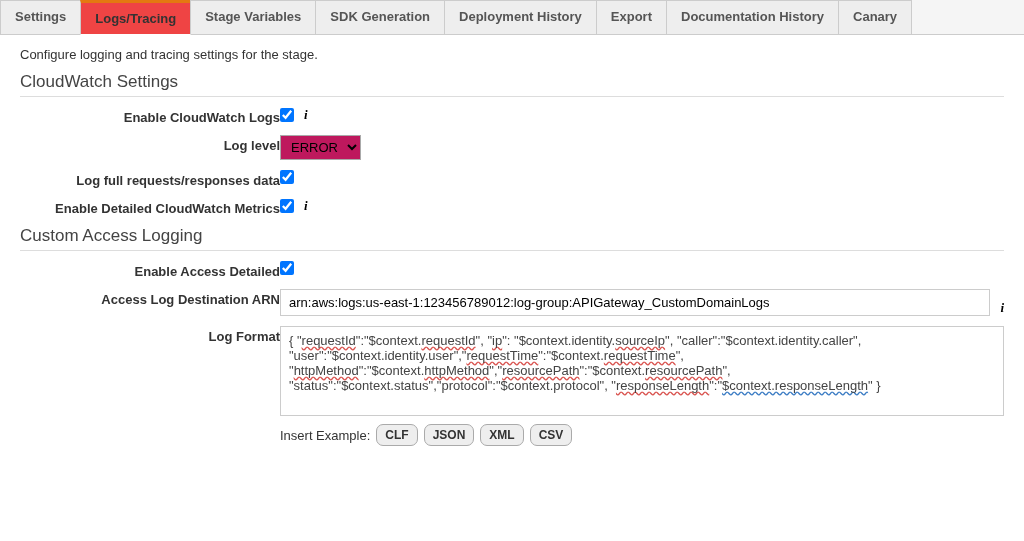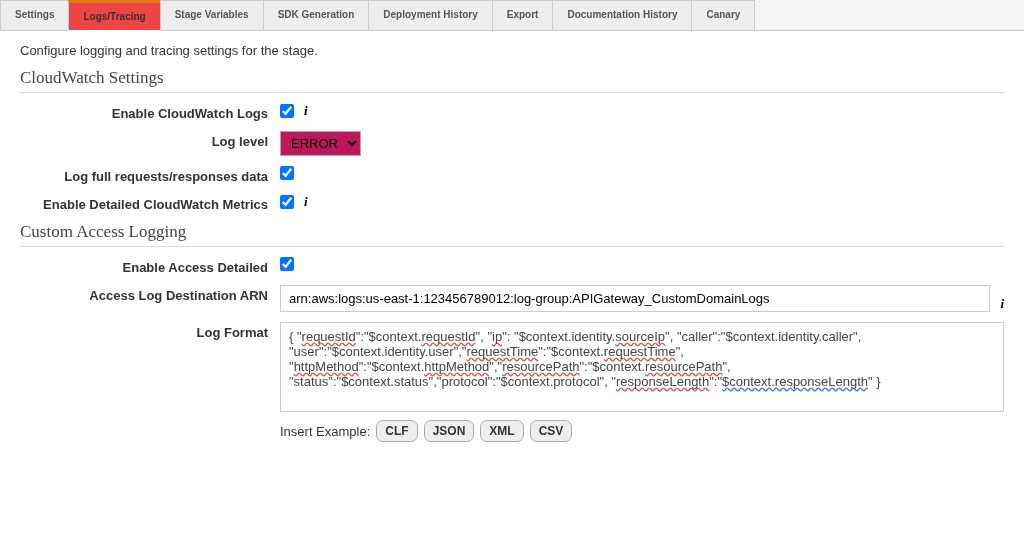--- a/index.html
+++ b/index.html
@@ -15,21 +15,21 @@
       border-bottom: 1px solid #ccc;
       background: #f5f5f5;
     }
     .tab {
       padding: 8px 14px;
       border: 1px solid #ccc;
       border-bottom: none;
       background: #eee;
       color: #555;
       font-weight: bold;
-      font-size: 10px;
+      font-size: 13px;
       cursor: pointer;
       margin-right: -1px;
     }
     .tab.active {
       background: #ef4444;
       border-top: 3px solid #e47911;
       border-bottom: 1px solid #fff;
       margin-bottom: -1px;
       color: #333;
     }
@@ -40,32 +40,30 @@
       margin-bottom: 10px;
       color: #333;
     }
     .section-title {
       font-size: 17px;
       font-weight: normal;
       color: #444;
       margin: 6px 0 10px 0;
       border-bottom: 1px solid #ddd;
       padding-bottom: 4px;
-      font-family: Liberation Serif, serif;
     }
     .form-row {
       display: flex;
       align-items: flex-start;
       margin: 10px 0;
     }
     .form-label {
       width: 260px;
       text-align: right;
       font-weight: bold;
-      padding-right: 12px;
       padding-top: 3px;
       color: #333;
     }
     .form-control {
       flex: 1;
       display: flex;
       align-items: center;
     }
     .form-control input[type="checkbox"] {
       margin-right: 6px;

